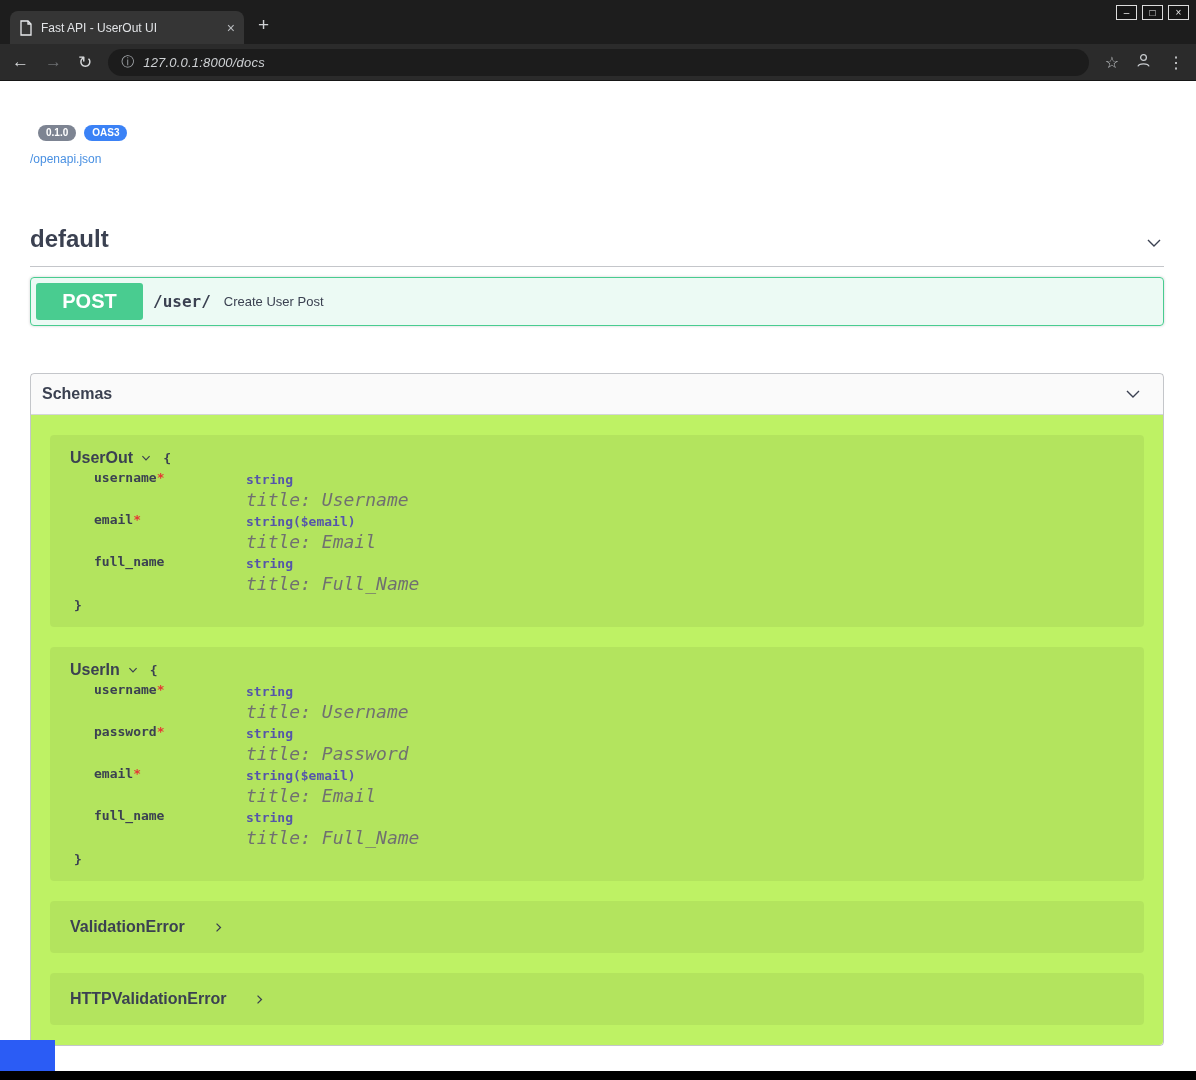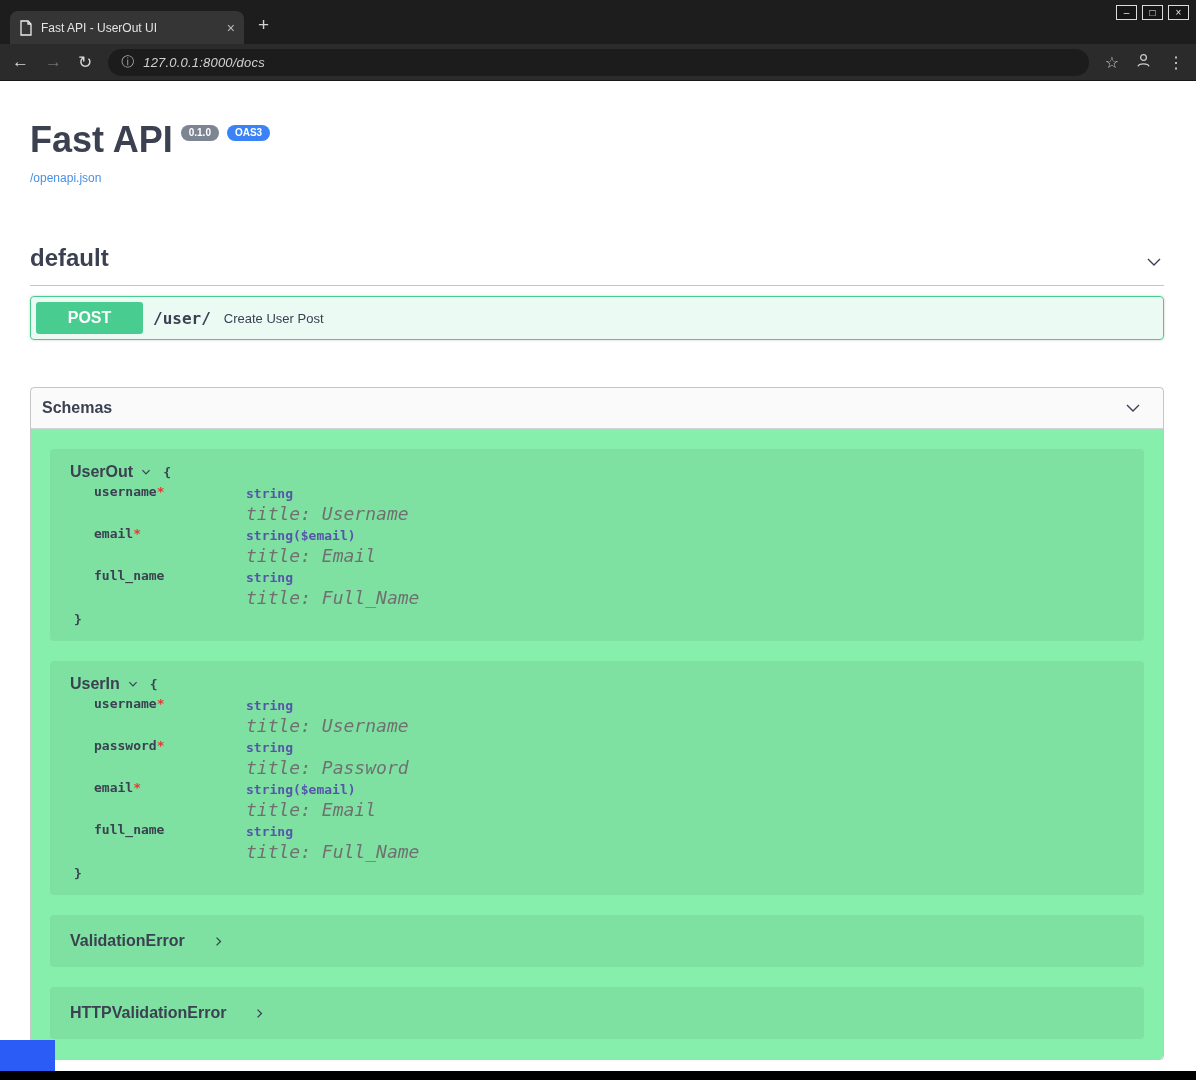--- a/index.html
+++ b/index.html
@@ -46,30 +46,30 @@
   .spec-link { display:inline-block; margin-top:11px; font-size:12px; color:#4990e2; text-decoration:none; cursor:pointer; }
 
   .tag-section { margin-top:58px; }
   .tag-row { display:flex; justify-content:space-between; align-items:flex-end; padding-bottom:13px;
              border-bottom:1px solid rgba(59,65,81,.3); cursor:pointer; }
   .tag-row h3 { font-size:24px; font-weight:600; color:#3b4151; }
 
   .opblock { margin-top:10px; border:1px solid #49cc90; background:rgba(73,204,144,.1);
              border-radius:4px; display:flex; align-items:center; padding:5px;
              box-shadow:0 0 3px rgba(0,0,0,.19); cursor:pointer; }
-  .method { background:#49cc90; color:#fff; font-weight:700; font-size:16px; border-radius:3px;
+  .method { background:#49cc90; color:#fff; font-weight:700; font-size:20px; border-radius:3px;
             width:107px; text-align:center; padding:7px 0; }
   .path { font-family:"DejaVu Sans Mono", monospace; font-size:16px; font-weight:700; color:#3b4151; margin-left:10px; }
   .summary { font-size:13px; color:#3b4151; margin-left:13px; }
 
   .models { margin-top:47px; border:1px solid rgba(59,65,81,.3); border-radius:4px; }
   .models-header { display:flex; justify-content:space-between; align-items:center; padding:10px 20px 10px 11px;
                    background:rgba(0,0,0,.02); border-bottom:1px solid rgba(59,65,81,.2); cursor:pointer; }
   .models-header h4 { font-size:16px; font-weight:700; color:#3b4151; }
-  .models-body { padding:20px 19px; background:#86efac; border-radius:0 0 4px 4px; }
+  .models-body { padding:20px 19px; background:#bef264; border-radius:0 0 4px 4px; }
 
   .model-box { background:rgba(0,0,0,.055); border-radius:4px; padding:14px 20px; margin-bottom:20px; }
   .model-box:last-child { margin-bottom:0; }
   .model-title-row { display:flex; align-items:center; gap:7px; cursor:pointer; }
   .model-name { font-size:16px; font-weight:700; color:#3b4151; }
   .brace { font-family:"DejaVu Sans Mono", monospace; font-size:13px; font-weight:700; color:#3b4151; margin-left:4px; }
   .props { margin-left:24px; margin-top:3px; }
   .prop-row { display:flex; margin-bottom:2px; }
   .prop-name { width:152px; font-family:"DejaVu Sans Mono", monospace; font-size:13px; font-weight:700; color:#3b4151; }
   .star { color:#e53935; }
@@ -126,21 +126,20 @@
       </span>
       <span class="menu-glyph">⋮</span>
     </div>
   </div>
 
   <div class="content">
     <div class="wrap">
 
       <div class="info">
         <div class="title-row">
-          <h1 class="api-title">Fast API</h1>
           <span class="badge version">0.1.0</span>
           <span class="badge oas">OAS3</span>
         </div>
         <a class="spec-link">/openapi.json</a>
       </div>
 
       <div class="tag-section">
         <div class="tag-row">
           <h3>default</h3>
           <span class="chev">

